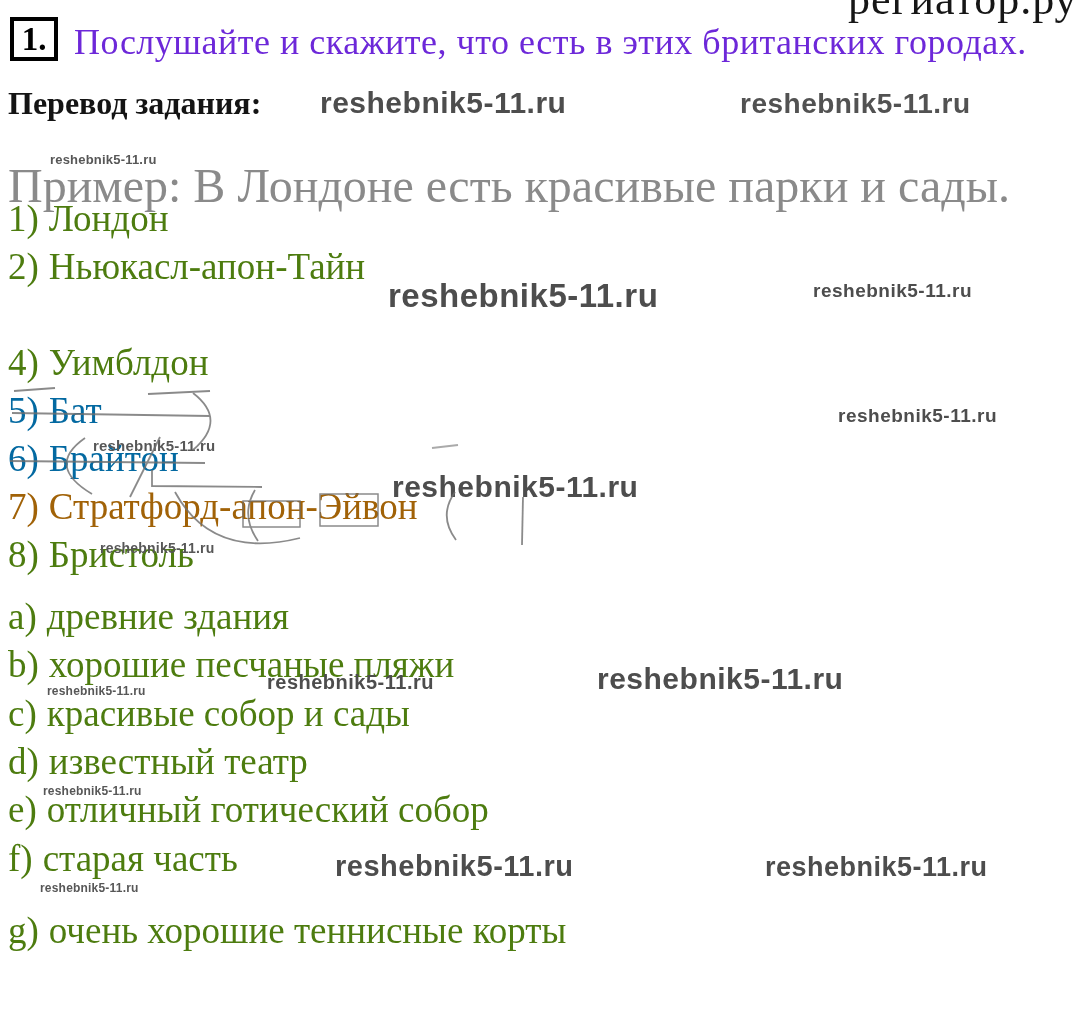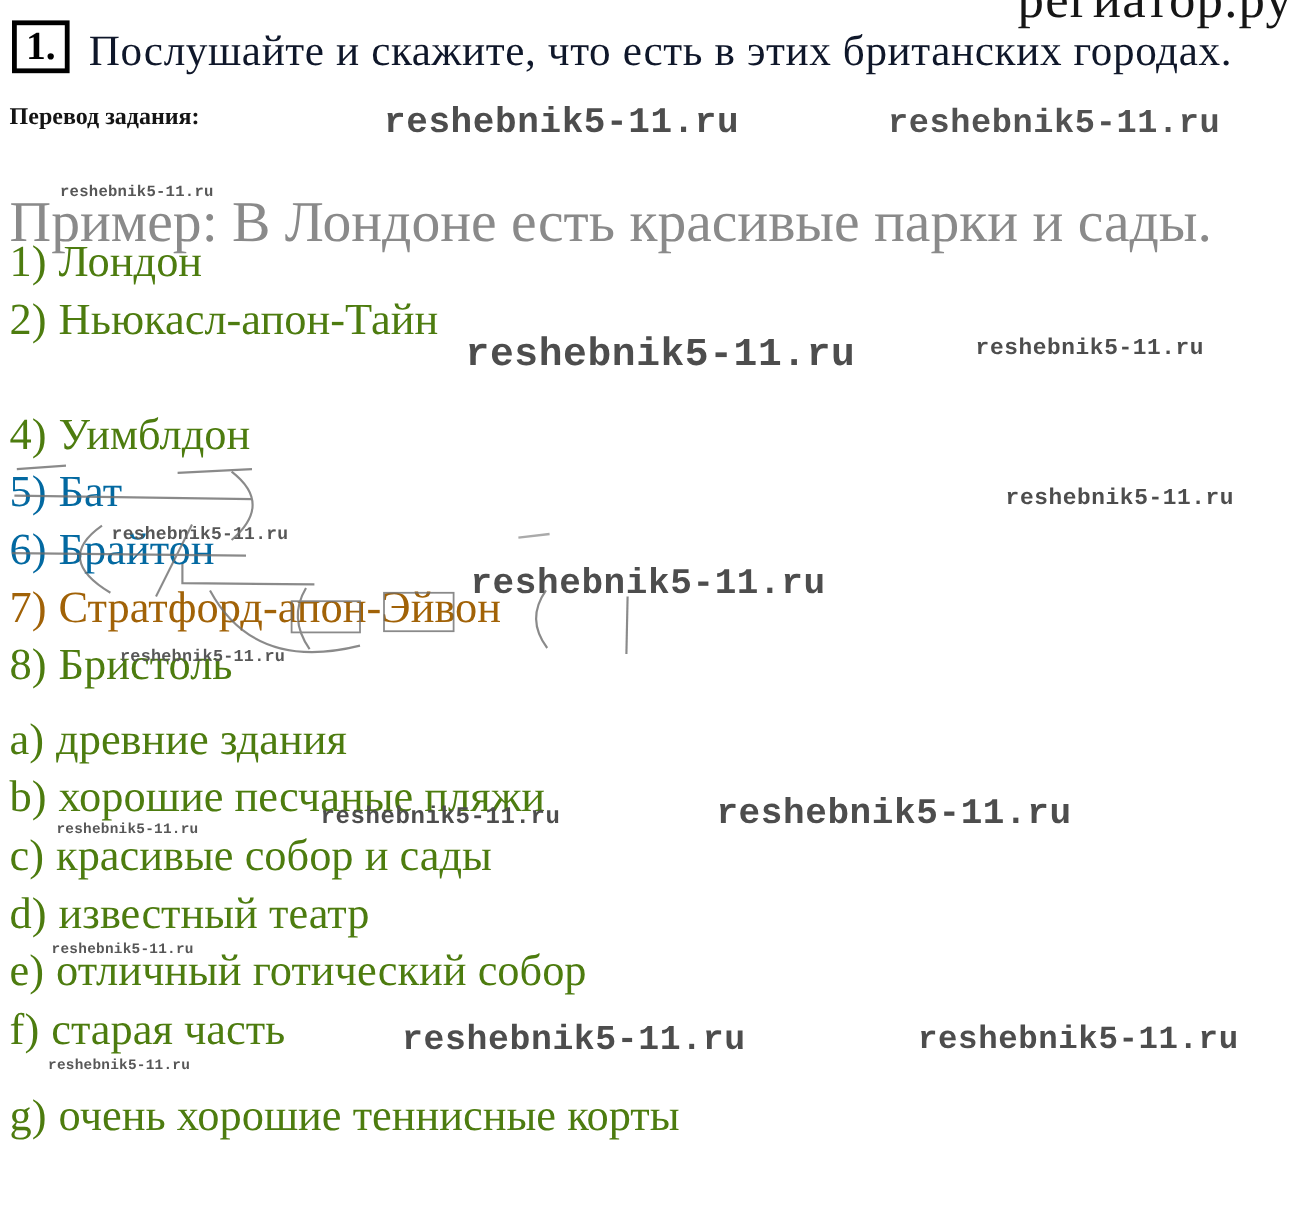--- a/index.html
+++ b/index.html
@@ -11,42 +11,42 @@
   
   .task-box {
     position:absolute; left:10px; top:17px; width:48px; height:44px;
     border:4px solid #000; box-sizing:border-box;
     display:flex; align-items:center; justify-content:center;
     font-weight:bold; font-size:33px; color:#000;
     font-family:"Liberation Serif", serif;
   }
   .task-title {
     position:absolute; left:74px; top:24px;
-    font-size:36px; line-height:1; color:#0f172a;
+    font-size:36px; line-height:1; color:#6d28d9;
     white-space:nowrap; letter-spacing:0.5px;
   }
   .translation-label {
     position:absolute; left:8px; top:87px;
-    font-size:20px; line-height:1; font-weight:bold; color:#141414;
+    font-size:32px; line-height:1; font-weight:bold; color:#141414;
     white-space:nowrap;
   }
   .example-line {
     position:absolute; left:8px; top:162px;
     font-size:48px; line-height:1; color:#8a8a8a; white-space:nowrap;
   }
   .line {
     position:absolute; left:8px;
     font-size:37px; line-height:1; color:#4d7c0f; white-space:nowrap;
   }
   .line .marker { display:inline-block; margin-right:10px; }
   .faded { color:#0369a1; }
   .semi-faded { color:#a16207; }
   
   .wm {
-    position:absolute; font-family:Liberation Mono, monospace; font-weight:bold;
+    position:absolute; font-family:Liberation Sans, sans-serif; font-weight:bold;
     color:#4d4d4d; white-space:nowrap; letter-spacing:0.5px; line-height:1;
   }
   .wm-sm { color:#575757; letter-spacing:0.2px; }
   .wm1 { left:320px; top:88px;  font-size:30px; }
   .wm2 { left:740px; top:90px;  font-size:28px; color:#525252; }
   .wm3 { left:388px; top:279px; font-size:33px; }
   .wm4 { left:813px; top:281px; font-size:19px; }
   .wm5 { left:838px; top:406px; font-size:19px; }
   .wm6 { left:392px; top:472px; font-size:30px; }
   .wm7 { left:267px; top:672px; font-size:20px; }

